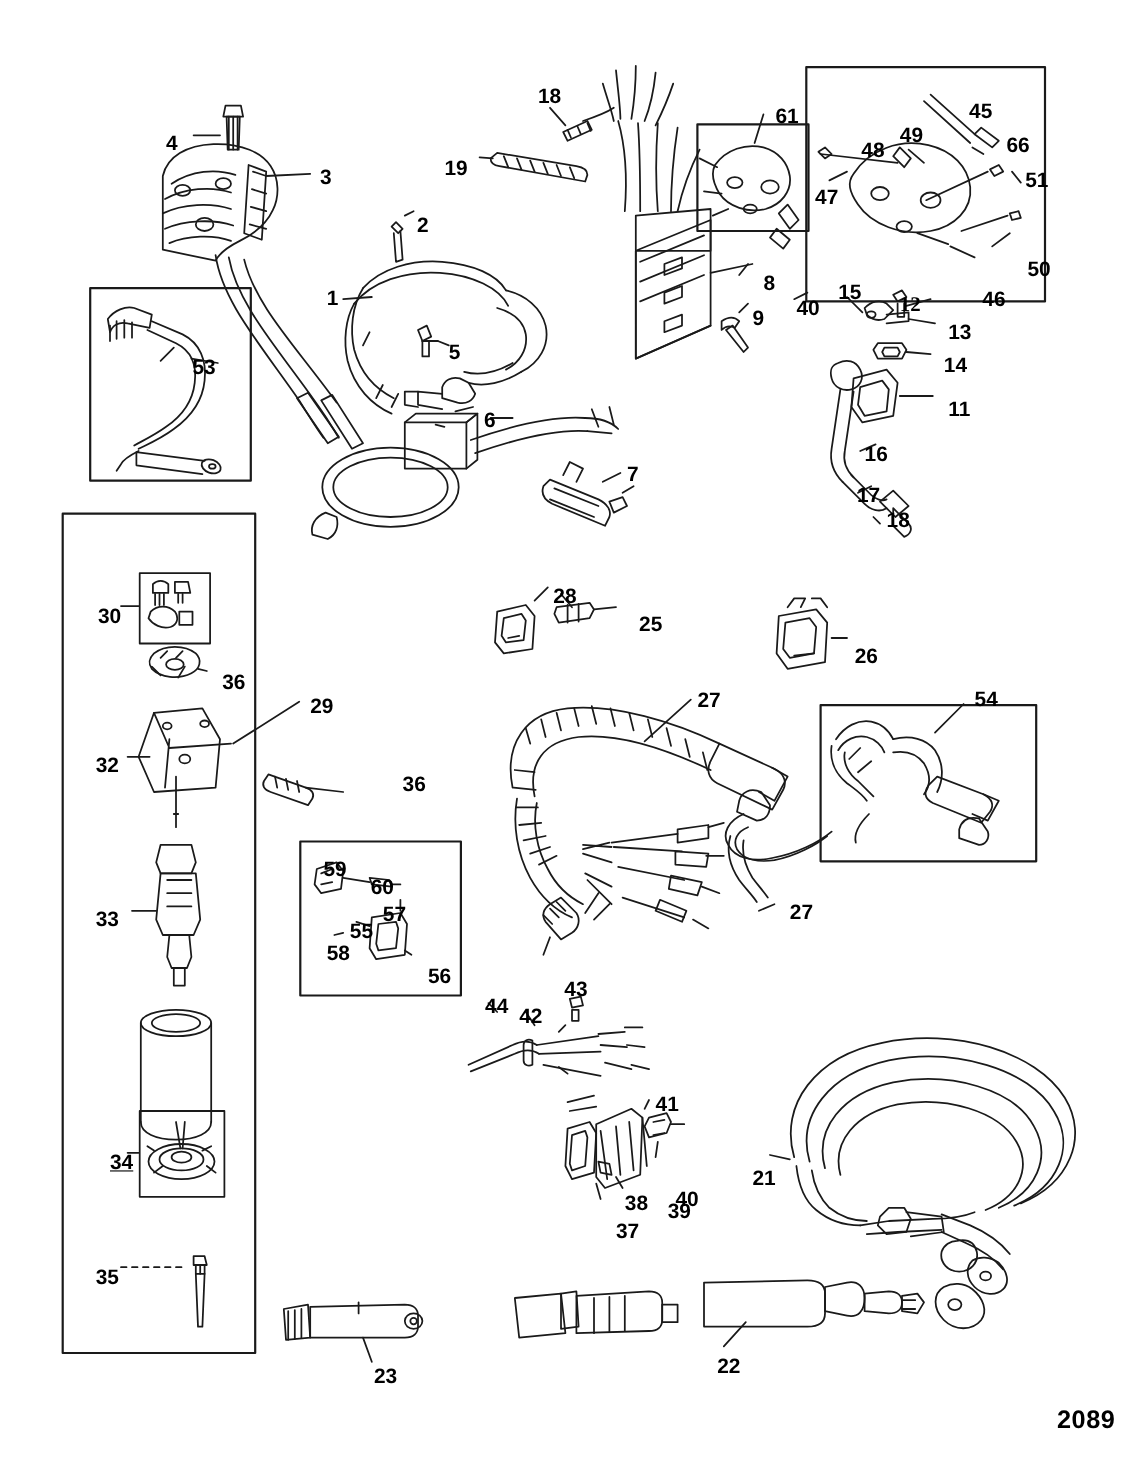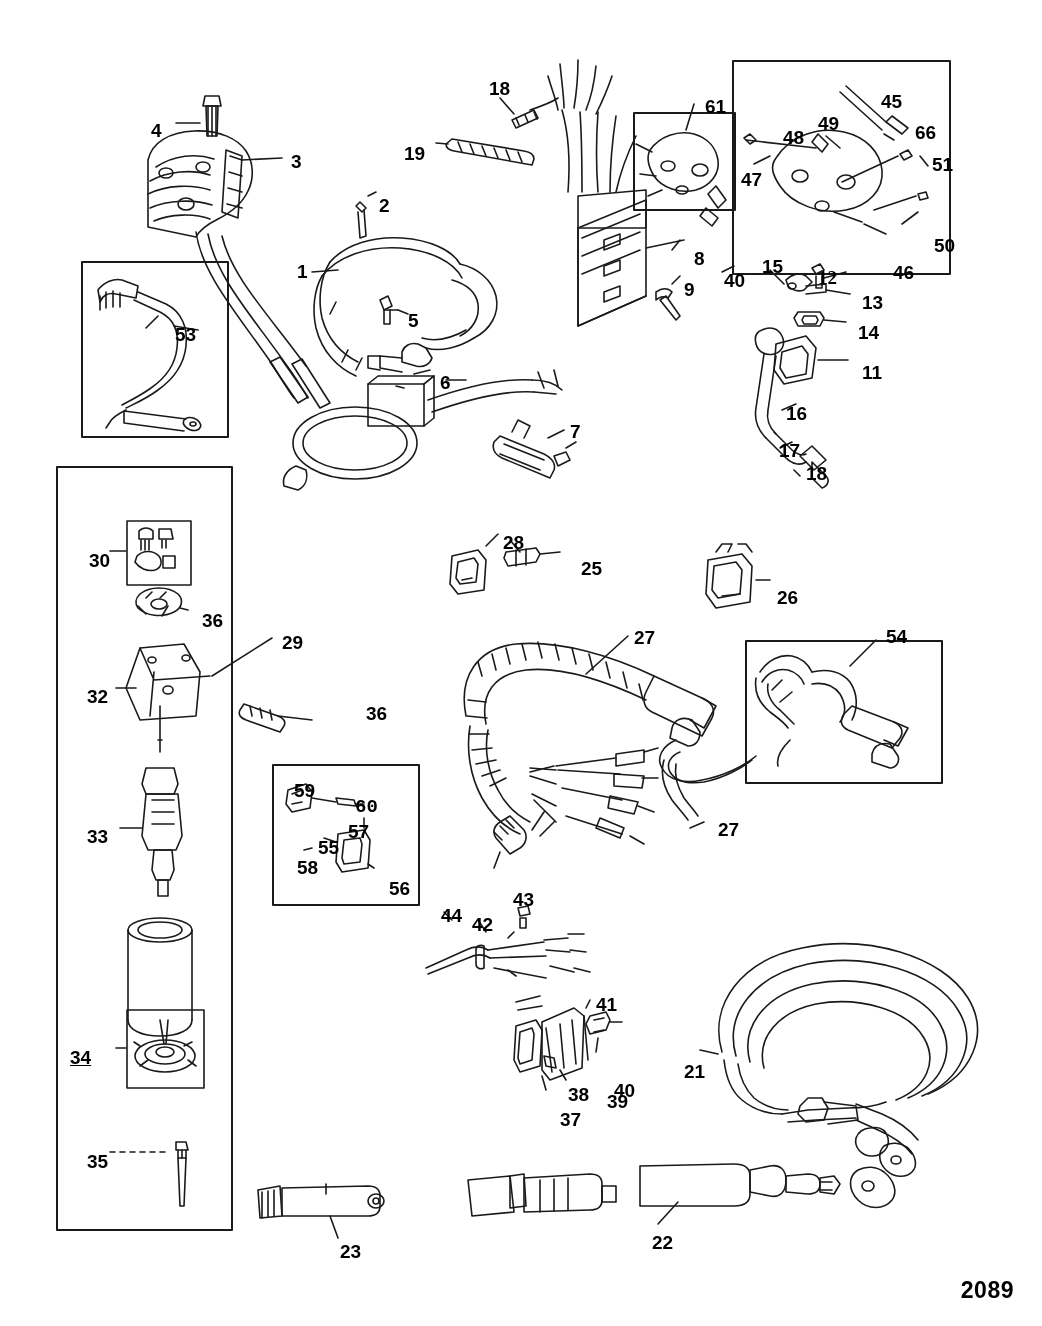--- a/index.html
+++ b/index.html
@@ -458,32 +458,32 @@
       <div class="callout" style="left: 581px; top: 559px;">25</div>
       <div class="callout" style="left: 89px; top: 551px; text-align: center;">30</div>
       <div class="callout" style="left: 777px; top: 588px;">26</div>
       <div class="callout" style="left: 202px; top: 611px;">36</div>
       <div class="callout" style="left: 886px; top: 627px;">54</div>
       <div class="callout" style="left: 634px; top: 628px;">27</div>
       <div class="callout" style="left: 282px; top: 633px;">29</div>
       <div class="callout" style="left: 87px; top: 687px;">32</div>
       <div class="callout" style="left: 334px; top: 704px; margin-left: 32px;">36</div>
       <div class="callout" style="left: 294px; top: 781px;">59</div>
-      <div class="callout" style="left: 355px; top: 798px; font-family: Liberation Mono, monospace;">60</div>
+      <div class="callout" style="left: 337px; top: 798px;">60</div>
       <div class="callout" style="left: 348px; top: 822px;">57</div>
       <div class="callout" style="left: 318px; top: 838px;">55</div>
       <div class="callout" style="left: 87px; top: 827px;">33</div>
       <div class="callout" style="left: 718px; top: 820px;">27</div>
       <div class="callout" style="left: 297px; top: 858px;">58</div>
       <div class="callout" style="left: 389px; top: 879px;">56</div>
       <div class="callout" style="left: 513px; top: 890px;">43</div>
       <div class="callout" style="left: 441px; top: 906px;">44</div>
       <div class="callout" style="left: 472px; top: 915px;">42</div>
       <div class="callout" style="left: 596px; top: 995px;">41</div>
-      <div class="callout" style="left: 70px; top: 1048px; text-decoration: underline;">34</div>
+      <div class="callout" style="left: 100px; top: 1048px; text-decoration: underline;">34</div>
       <div class="callout" style="left: 614px; top: 1064px; margin-top: 17px;">40</div>
       <div class="callout" style="left: 684px; top: 1062px;">21</div>
       <div class="callout" style="left: 607px; top: 1092px;">39</div>
       <div class="callout" style="left: 568px; top: 1085px;">38</div>
       <div class="callout" style="left: 560px; top: 1110px;">37</div>
       <div class="callout" style="left: 87px; top: 1152px;">35</div>
       <div class="callout" style="left: 340px; top: 1242px;">23</div>
       <div class="callout" style="left: 652px; top: 1233px;">22</div>
     </div>
 

